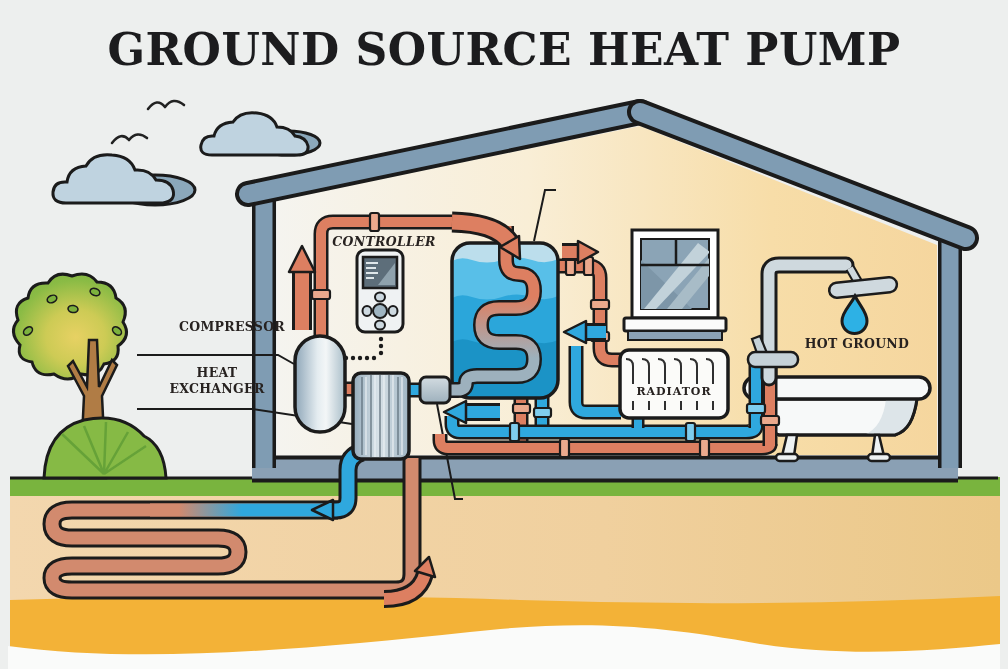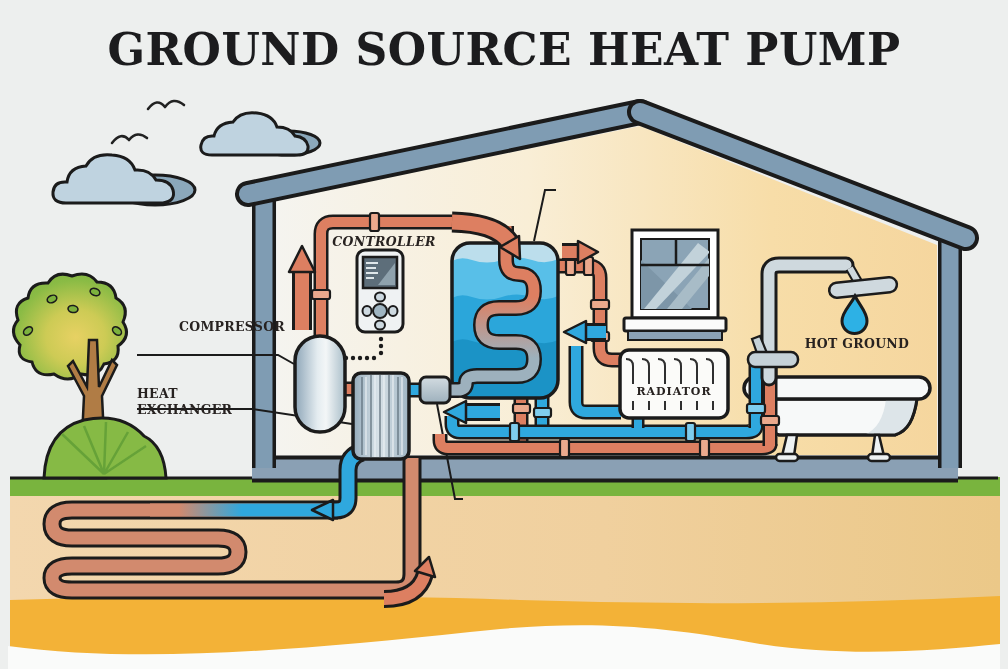--- a/index.html
+++ b/index.html
@@ -322,18 +322,18 @@
     </g>
   </g>
 
   <rect x="420" y="377" width="30" height="26" rx="6" fill="url(#valveG)" stroke="#1b1b1b" stroke-width="3"></rect>
 </svg>
 
 <div class="title">GROUND SOURCE HEAT PUMP</div>
 
 <div class="lbl" style="left:309px;top:234px;width:150px;font-style:italic;">CONTROLLER</div>
 <div class="lbl lbl-left" style="left:137px;top:319px;width:160px;margin-left:42px;">COMPRESSOR</div>
-<div class="lbl lbl-left" style="left:137px;top:386px;width:160px;">HEAT
+<div class="lbl lbl-left" style="left:137px;top:365px;width:160px;text-align:center;">HEAT
 EXCHANGER</div>
 <div class="lbl lbl-rad" style="left:621px;top:385px;width:106px;">RADIATOR</div>
 <div class="lbl" style="left:797px;top:336px;width:120px;">HOT GROUND</div>
 
 </div>
 
 </body></html>

